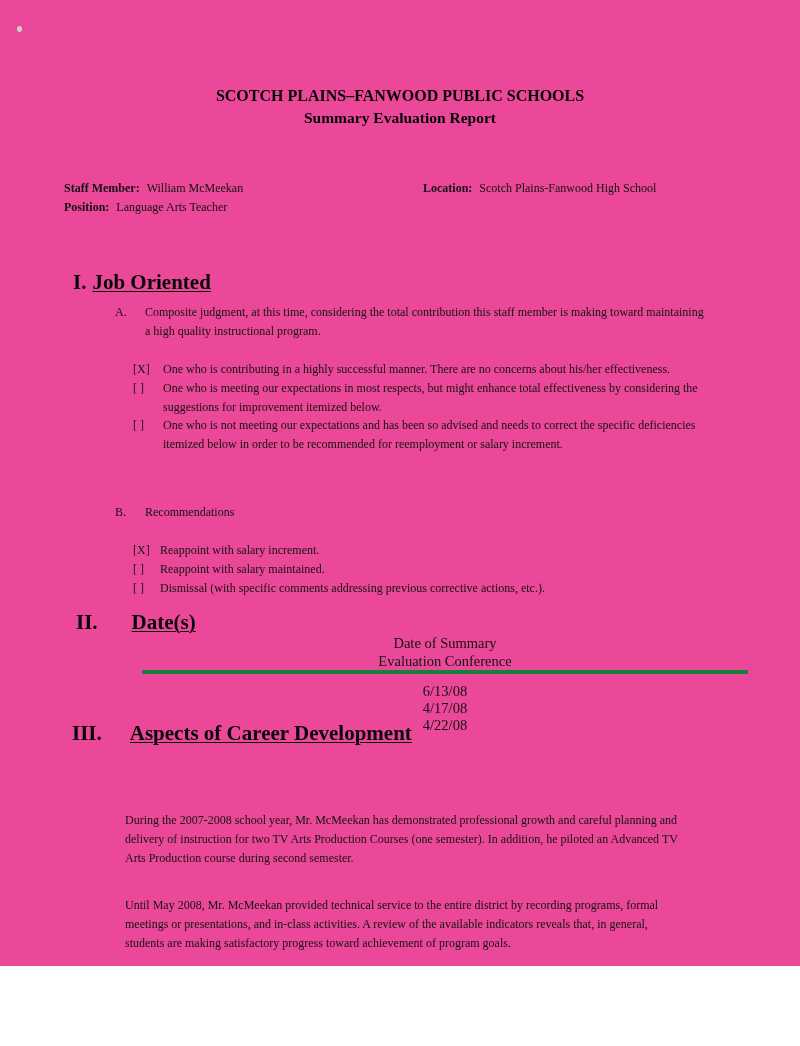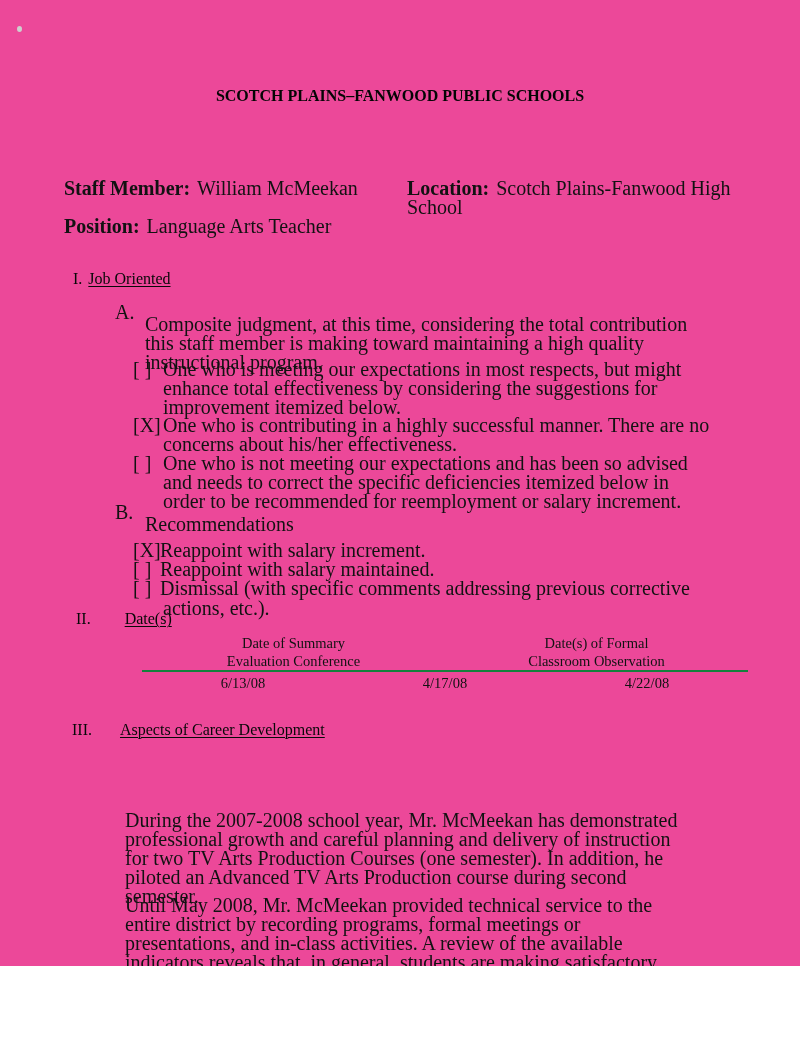--- a/index.html
+++ b/index.html
@@ -17,47 +17,47 @@
   .doc-title { top:87px; left:0; width:800px; text-align:center; font-weight:bold; color:#050505; }
   .title2 { font-size:15.5px; margin-top:4px; }
 
   
   .staff { top:179px; left:64px; width:710px; font-size:14.8px; line-height:19.5px; }
   .staff-line { display:flex; }
   .staff-left { display:inline-block; width:359px; }
   .bold-label { font-weight:bold; margin-right:7px; }
 
   
-  .sec-heading { font-size:16px; font-weight:normal; color:#080808; }
+  .sec-heading { font-size:21px; font-weight:bold; color:#080808; }
   .sec-underline { text-decoration:underline; text-underline-offset:2px; text-decoration-thickness:1.4px; }
   #sec1-heading { top:270px; left:73px; }
   #sec1-heading .num { margin-right:6px; }
   #sec2-heading { top:610px; left:76px; }
   #sec2-heading .num { margin-right:34px; }
   #sec3-heading { top:721px; left:72px; }
   #sec3-heading .num { margin-right:28px; }
 
   
-  .body-text { font-size:20px; line-height:18.8px; }
+  .body-text { font-size:12px; line-height:18.8px; }
 
   #item-a { top:303px; left:115px; width:595px; display:flex; }
   #item-b { top:503px; left:115px; width:595px; display:flex; }
   .item-label { display:inline-block; width:30px; flex:0 0 30px; }
-  .item-text { width:562px;margin-top:12px; }
+  .item-text { width:562px; }
 
   #options-a { top:360px; left:133px; width:580px; }
   #options-b { top:541px; left:133px; width:600px; line-height:19.2px; }
   .option { padding-left:30px; text-indent:-30px; }
   .bracket { display:inline-block; width:30px; text-indent:0; }
   #options-b .bracket { width:27px; }
 
   
   #dates { top:635px; left:142px; width:606px; font-size:14.5px; }
-  .dates-header-row { display:flex; line-height:17.5px; border-bottom:2px solid #15803d; padding-bottom:0px; }
-  .dates-value-row { display:flex; margin-top:3px; }
+  .dates-header-row { display:flex; line-height:17.5px; border-bottom:4px solid #15803d; padding-bottom:0px; }
+  .dates-value-row { display:flex; margin-top:9px;flex-direction:column; }
   .dates-col { flex:1 1 33.33%; text-align:center; }
 
   
   #para1 { top:771px; left:125px; width:556px; line-height:19px;margin-top:40px; }
   #para2 { top:896px; left:125px; width:556px; line-height:19px; }
 
   
   .speck { top:26px; left:17px; width:5px; height:6px; background:#cfcfcf; border-radius:50%; }
   .bottom-band {
     top:1037px; left:0; width:800px; height:6px;
@@ -71,20 +71,21 @@
 </head>
 <body>
 
 <div class="page">
 
   <div class="abs speck"></div>
   <div class="abs bottom-band"></div>
 
   <div class="abs doc-title">
     <div>SCOTCH PLAINS–FANWOOD PUBLIC SCHOOLS</div>
+    <div class="title2">Summary Evaluation Report</div>
   </div>
 
   <div class="abs staff body-text">
     <div class="staff-line">
       <span class="staff-left">
         <span class="bold-label">Staff Member:</span><span>William McMeekan</span>
       </span>
       <span>
         <span class="bold-label">Location:</span><span>Scotch Plains-Fanwood High School</span>
       </span>
@@ -98,24 +99,24 @@
     <span class="num">I.</span><span class="sec-underline">Job Oriented</span>
   </div>
 
   <div id="item-a" class="abs body-text">
     <span class="item-label">A.</span>
     <span class="item-text">Composite judgment, at this time, considering the total contribution this staff member is making toward maintaining a high quality instructional program.</span>
   </div>
 
   <div id="options-a" class="abs body-text">
     <div class="option">
-      <span class="bracket">[ ]</span><span>One who is meeting our expectations in most respects, but might enhance total effectiveness by considering the suggestions for improvement itemized below.</span>
+      <span class="bracket">[X]</span><span>One who is contributing in a highly successful manner.  There are no concerns about his/her effectiveness.</span>
     </div>
     <div class="option">
-      <span class="bracket">[X]</span><span>One who is contributing in a highly successful manner.  There are no concerns about his/her effectiveness.</span>
+      <span class="bracket">[ ]</span><span>One who is meeting our expectations in most respects, but might enhance total effectiveness by considering the suggestions for improvement itemized below.</span>
     </div>
     <div class="option">
       <span class="bracket">[ ]</span><span>One who is not meeting our expectations and has been so advised and needs to correct the specific deficiencies itemized below in order to be recommended for reemployment or salary increment.</span>
     </div>
   </div>
 
   <div id="item-b" class="abs body-text">
     <span class="item-label">B.</span>
     <span class="item-text">Recommendations</span>
   </div>
@@ -135,24 +136,20 @@
   <div id="sec2-heading" class="abs sec-heading">
     <span class="num">II.</span><span class="sec-underline">Date(s)</span>
   </div>
 
   <div id="dates" class="abs">
     <div class="dates-header-row">
       <div class="dates-col">
         <div>Date of Summary</div>
         <div>Evaluation Conference</div>
       </div>
-      <div class="dates-col">
-        <div>Date(s) of Formal</div>
-        <div>Classroom Observation</div>
-      </div>
     </div>
     <div class="dates-value-row">
       <div class="dates-col">6/13/08</div>
       <div class="dates-col">4/17/08</div>
       <div class="dates-col">4/22/08</div>
     </div>
   </div>
 
   <div id="sec3-heading" class="abs sec-heading">
     <span class="num">III.</span><span class="sec-underline">Aspects of Career Development</span>

